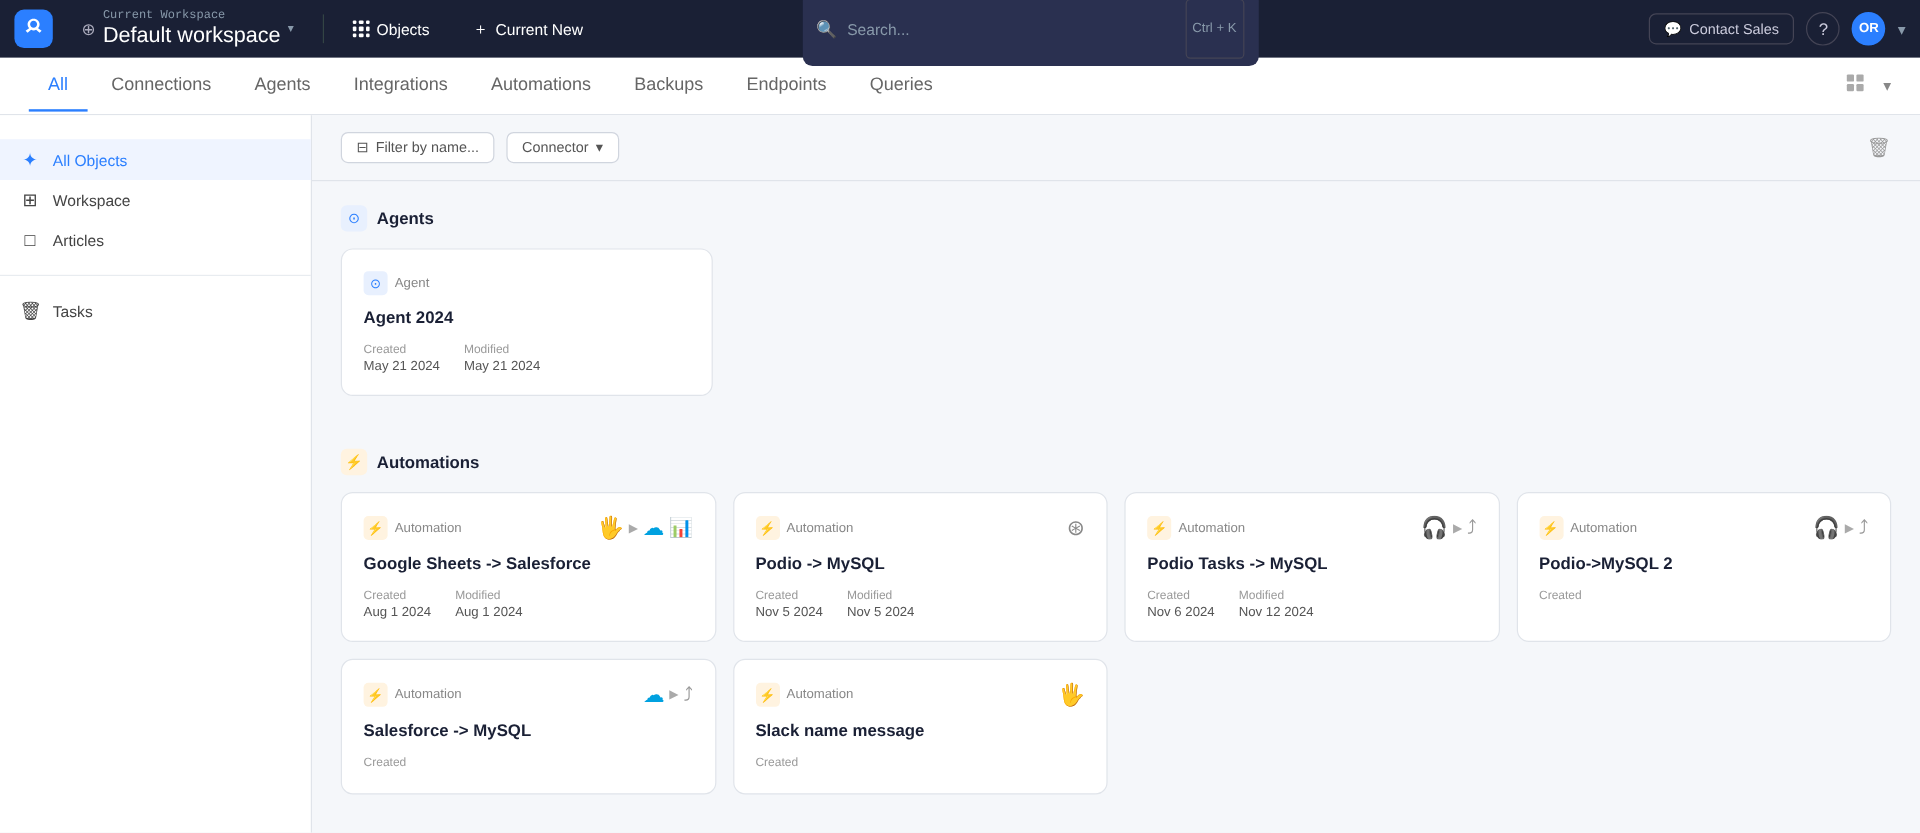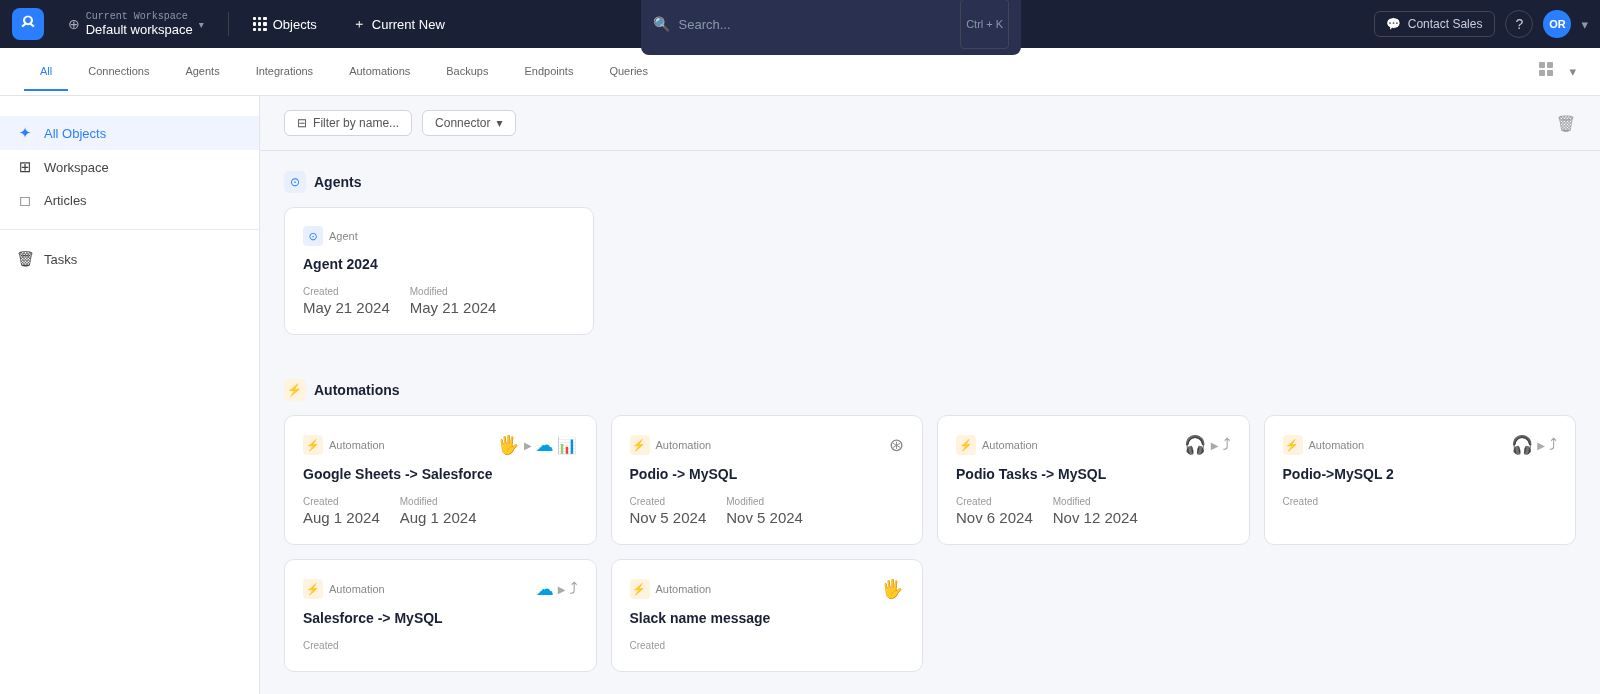--- a/index.html
+++ b/index.html
@@ -9,21 +9,21 @@
     .topnav {
       display: flex; align-items: center; background: #1a2035; color: #fff;
       height: 48px; padding: 0 12px; gap: 16px; position: relative; z-index: 10;
     }
     .topnav-logo { width: 32px; height: 32px; background: #2b7fff; border-radius: 8px; display: flex; align-items: center; justify-content: center; flex-shrink: 0; }
     .topnav-logo svg { width: 20px; height: 20px; }
     .workspace-info { display: flex; align-items: center; gap: 6px; cursor: pointer; padding: 4px 8px; border-radius: 6px; }
     .workspace-icon { color: #aab; font-size: 14px; }
     .workspace-text { display: flex; flex-direction: column; }
     .workspace-label { font-size: 10px; color: #8899aa; font-family: Liberation Mono, monospace; }
-    .workspace-name { font-size: 13px; color: #fff; font-weight: 500; }
+    .workspace-name { font-size: 18px; color: #fff; font-weight: 500; }
     .workspace-chevron { color: #8899aa; font-size: 10px; }
     .divider-v { width: 1px; height: 24px; background: #344; }
     .objects-btn { display: flex; align-items: center; gap: 6px; color: #fff; cursor: pointer; padding: 4px 8px; border-radius: 6px; font-size: 13px; font-weight: 500; }
     .grid-icon { display: grid; grid-template-columns: 1fr 1fr 1fr; gap: 2px; width: 14px; height: 14px; }
     .grid-icon span { background: #fff; border-radius: 1px; }
     .create-new-btn { display: flex; align-items: center; gap: 6px; color: #fff; cursor: pointer; padding: 4px 12px; border-radius: 6px; font-size: 13px; font-weight: 500; }
     .search-box { flex: 1; max-width: 380px; display: flex; align-items: center; background: #2a3050; border-radius: 8px; padding: 6px 12px; gap: 8px; margin: 0 auto; }
     .search-box input { background: transparent; border: none; outline: none; color: #fff; flex: 1; font-size: 13px; }
     .search-box input::placeholder { color: #8899aa; }
     .search-kbd { font-size: 11px; color: #8899aa; border: 1px solid #445; border-radius: 4px; padding: 18px 5px; margin-left: 31px; }
@@ -31,21 +31,21 @@
     .contact-sales-btn { display: flex; align-items: center; gap: 6px; border: 1px solid #445; color: #ccd; padding: 5px 12px; border-radius: 6px; cursor: pointer; font-size: 12px; }
     .help-btn { width: 28px; height: 28px; border-radius: 50%; border: 1px solid #445; display: flex; align-items: center; justify-content: center; color: #ccd; cursor: pointer; font-size: 14px; }
     .avatar { width: 28px; height: 28px; border-radius: 50%; background: #2b7fff; display: flex; align-items: center; justify-content: center; color: #fff; font-size: 11px; font-weight: 600; cursor: pointer; }
 
     
     .tabs-bar {
       background: #fff; border-bottom: 1px solid #e0e4ea; display: flex; align-items: center;
       padding: 0 24px; height: 48px; justify-content: space-between;
     }
     .tabs { display: flex; gap: 4px; }
-    .tab { padding: 12px 16px; font-size: 11px; color: #666; cursor: pointer; border-bottom: 2px solid transparent; }
+    .tab { padding: 12px 16px; font-size: 15px; color: #666; cursor: pointer; border-bottom: 2px solid transparent; }
     .tab.active { color: #2b7fff; border-bottom: 2px solid #2b7fff; font-weight: 500; }
     .tabs-right { display: flex; align-items: center; gap: 8px; }
     .grid-view-btn { cursor: pointer; color: #666; padding: 4px; border-radius: 4px; }
 
     
     .main-layout { display: flex; height: calc(100vh - 96px); }
 
     
     .sidebar { width: 260px; background: #fff; border-right: 1px solid #e0e4ea; padding: 16px 0; flex-shrink: 0; }
     .sidebar-item { display: flex; align-items: center; gap: 10px; padding: 8px 16px; cursor: pointer; font-size: 13px; color: #444; border-radius: 0; }
@@ -73,21 +73,21 @@
     .cards-grid { display: grid; grid-template-columns: repeat(auto-fill, minmax(300px, 1fr)); gap: 14px; }
     .card { background: #fff; border: 1px solid #e0e4ea; border-radius: 10px; padding: 18px; cursor: pointer; transition: box-shadow 0.15s; }
     .card-header { display: flex; align-items: center; justify-content: space-between; margin-bottom: 10px; }
     .card-type { display: flex; align-items: center; gap: 6px; font-size: 11px; color: #888; }
     .card-type-icon { width: 20px; height: 20px; background: #e8f0fe; border-radius: 4px; display: flex; align-items: center; justify-content: center; font-size: 11px; color: #2b7fff; }
     .card-icons { display: flex; align-items: center; gap: 4px; }
     .card-title { font-size: 14px; font-weight: 600; color: #1a2035; margin-bottom: 14px; }
     .card-meta { display: flex; gap: 20px; }
     .card-meta-item { }
     .card-meta-label { font-size: 10px; color: #999; margin-bottom: 2px; }
-    .card-meta-value { font-size: 15px; color: #555; }
+    .card-meta-value { font-size: 11px; color: #555; }
   </style>
 </head>
 <body>
 
 <nav class="topnav">
   <div class="topnav-logo">
     <svg viewBox="0 0 24 24" fill="white">
         <path d="M12 2C8.5 2 6 4.5 6 7.5c0 1.5.6 2.9 1.5 3.9L4 14l2 2 3.5-3c.8.4 1.6.6 2.5.6s1.7-.2 2.5-.6L18 16l2-2-3.5-2.6c.9-1 1.5-2.4 1.5-3.9C18 4.5 15.5 2 12 2zm0 9c-1.9 0-3.5-1.6-3.5-3.5S10.1 4 12 4s3.5 1.6 3.5 3.5S13.9 11 12 11z"></path>
       </svg>
   </div>

